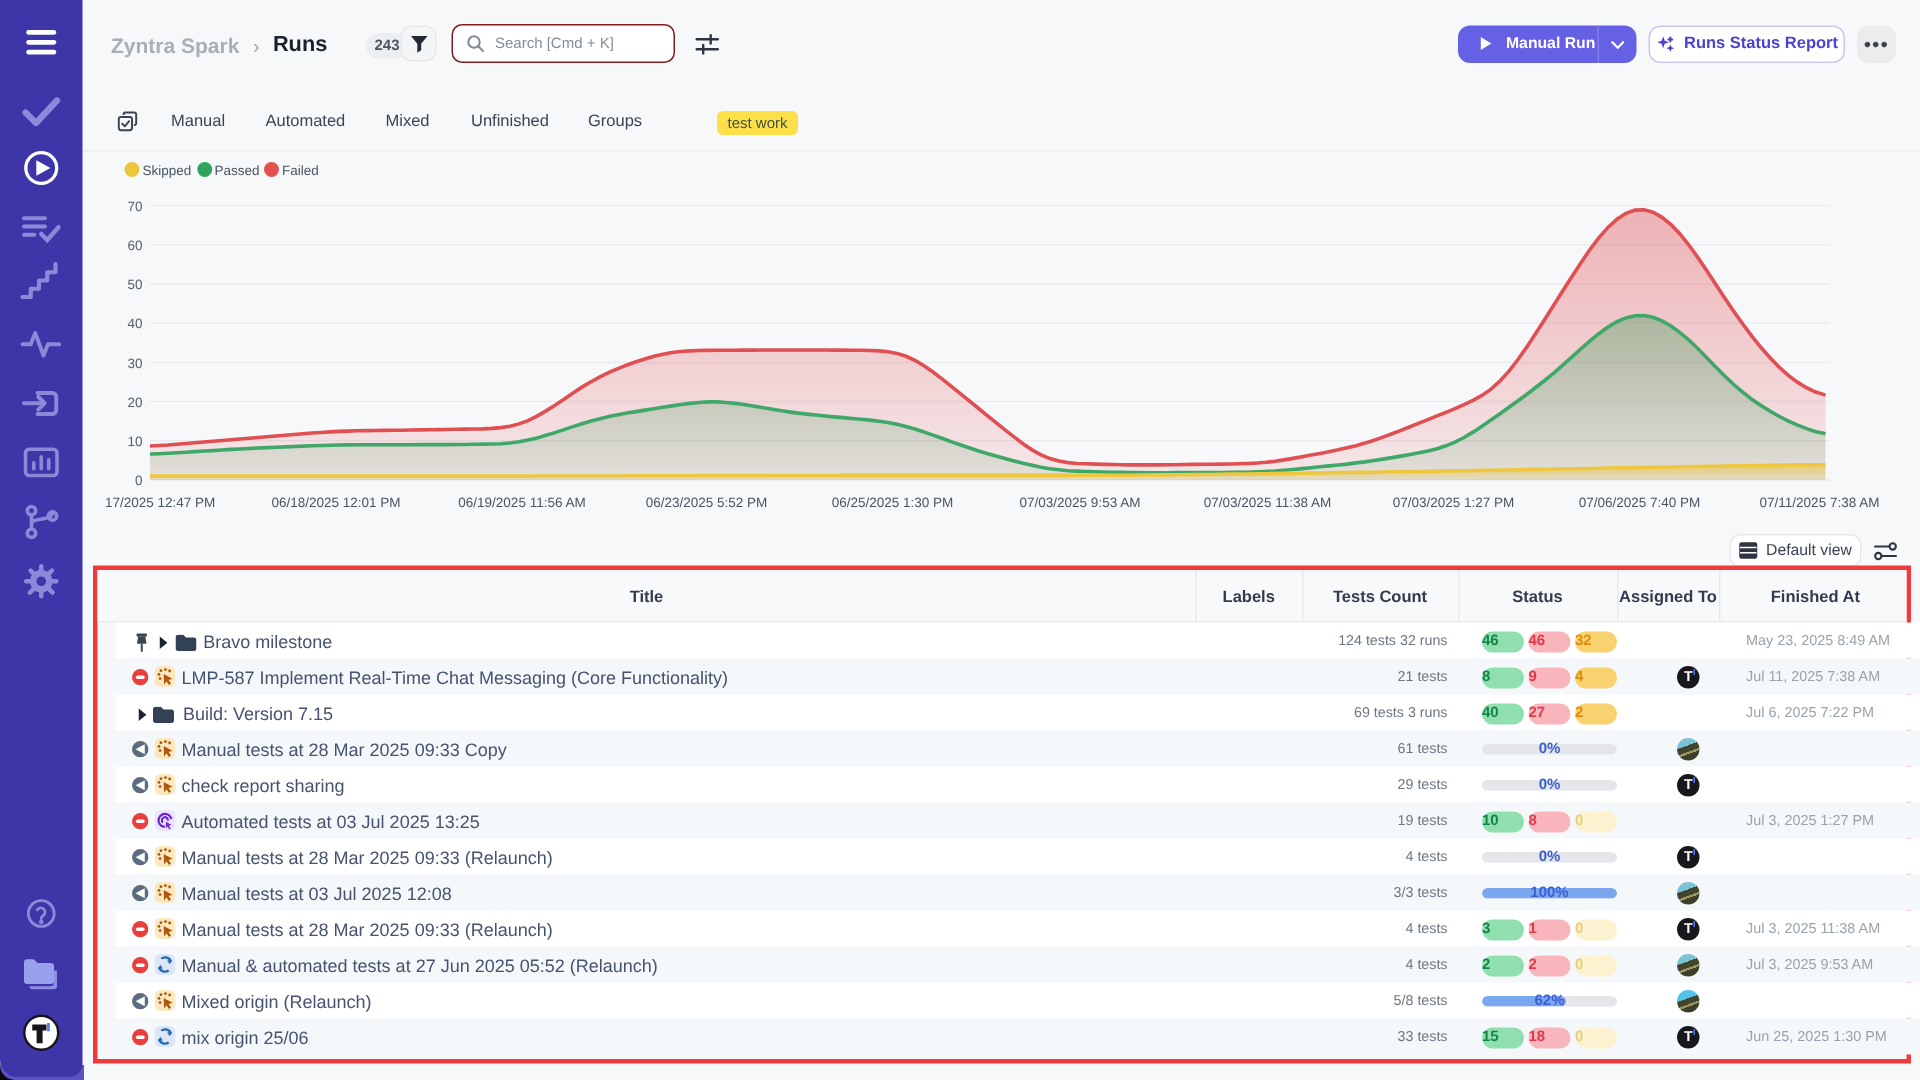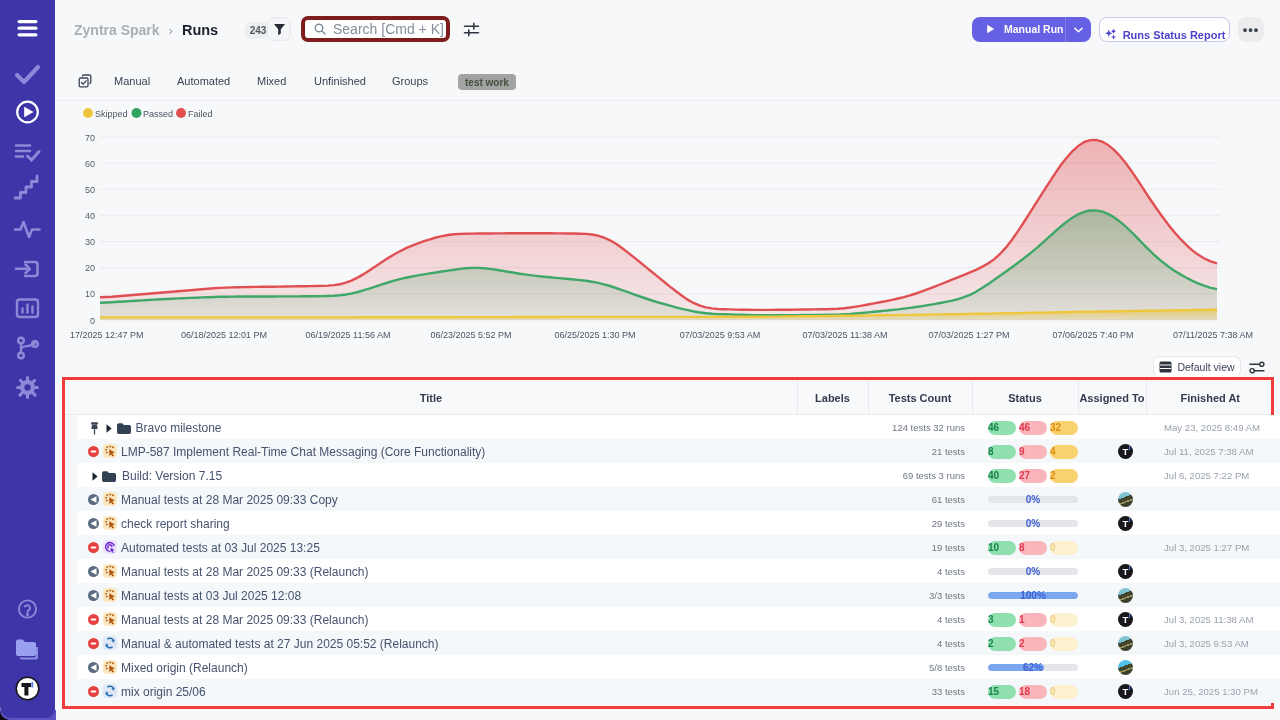--- a/index.html
+++ b/index.html
@@ -5,28 +5,28 @@
 .abs{position:absolute}
 .main{position:absolute;left:0;top:0;width:1280px;height:720px;background:#f7f8fa;border-bottom-left-radius:13px}
 .band{position:absolute;left:0;top:710px;width:56px;height:10px;background:#5b53c2;border-bottom-left-radius:10px;z-index:4}
 .sidebar{position:absolute;left:0;top:0;width:55px;height:717.5px;background:#3d35a8;border-radius:0 0 9px 12px;z-index:5}
 .crumbs{position:absolute;left:74px;top:17px;height:26px;display:flex;align-items:center;font-size:14px}
 .crumb-proj{color:#a9aeb7;font-weight:600}
 .crumb-sep{color:#a0a5ad;margin:0 9px;font-size:13px}
 .crumb-cur{color:#1a202c;font-weight:700;font-size:14.5px}
 .badge243{margin-left:26px;background:#eceef0;color:#4e5662;font-size:10px;font-weight:600;border-radius:9px;padding:3px 5.5px}
 .fbtn{position:absolute;left:267px;top:17px;width:24px;height:24px;background:#f4f5f7;border:1px solid #e7e8eb;border-radius:7px;display:flex;align-items:center;justify-content:center}
-.search{position:absolute;left:301px;top:16px;width:149px;height:26px;background:#fff;border:4px solid #7f1d1d;border-radius:7px;display:flex;align-items:center;padding-left:9px;color:#848e9c;font-size:14px}
+.search{position:absolute;left:301px;top:16px;width:149px;height:26px;background:#fff;border:1px solid #7f1d1d;border-radius:7px;display:flex;align-items:center;padding-left:9px;color:#848e9c;font-size:10px}
 .search svg{margin-right:7px}
 .mrun{position:absolute;left:972px;top:16.5px;width:119px;height:25px;background:#6660e4;border-radius:8px;display:flex;align-items:center;color:#fff;font-size:10.5px;font-weight:600}
 .mrun .division{position:absolute;right:25px;top:0;width:1px;height:25px;background:#827de9}
-.rsr{position:absolute;left:1099px;top:16.5px;width:131px;height:25px;background:#fff;border:1px solid #c8c7f1;border-radius:8px;display:flex;align-items:flex-end;justify-content:center;color:#4a43cc;font-size:11px;font-weight:600;white-space:nowrap}
+.rsr{position:absolute;left:1099px;top:16.5px;width:131px;height:25px;background:#fff;border:1px solid #c8c7f1;border-radius:8px;display:flex;align-items:center;justify-content:center;color:#4a43cc;font-size:11px;font-weight:600;white-space:nowrap}
 .dots{position:absolute;left:1238px;top:16.5px;width:26px;height:25px;background:#ececef;border-radius:8px;color:#3c4450;display:flex;align-items:center;justify-content:center;font-size:13px;font-weight:700;letter-spacing:1px}
 .tab{position:absolute;top:75px;font-size:11px;font-weight:500;color:#3a4354}
-.chip{position:absolute;left:458px;top:74px;background:#a3a3a3;border-radius:4px;color:#44503e;font-size:10px;font-weight:700;padding:2.5px 7px}
+.chip{position:absolute;left:478px;top:74px;background:#fde047;border-radius:4px;color:#44503e;font-size:10px;font-weight:400;padding:2.5px 7px}
 .tabline{position:absolute;left:55px;top:100px;width:1225px;height:1px;background:#ebedf0}
 .dview{position:absolute;left:1153px;top:356px;width:88px;height:22px;background:#fff;border:1px solid #e5e7ea;border-radius:7px;display:flex;align-items:center;justify-content:center;gap:5px;font-size:10.5px;color:#3a4354;font-weight:500}
 .redbox{position:absolute;left:62px;top:377px;width:1212px;height:332px;border:3px solid #ef3b3b;background:#f6f7f9}
 .thead{position:absolute;left:0;top:0;width:1206px;height:34.5px;background:#f8f9fb;border-bottom:1px solid #e8eaee;font-size:11px;font-weight:700;color:#333b4d}
 .thead .sep{position:absolute;top:0;width:1px;height:34.5px;background:#e8eaee}
 .hlab{position:absolute;top:11.5px}
 .trow{position:absolute;left:12px;width:1206px;height:24px;font-size:12px;color:#46536e;background:#fff}
 .trow.alt{background:#f4f8fa !important}
 .cell-count{position:absolute;left:803px;top:1px;width:104px;height:24px;line-height:24px;text-align:right;padding-right:19px;font-size:9.5px;color:#6e7683}
 .cell-date{position:absolute;left:1087px;top:1px;height:24px;line-height:24px;font-size:9.6px;color:#9aa2ad}

